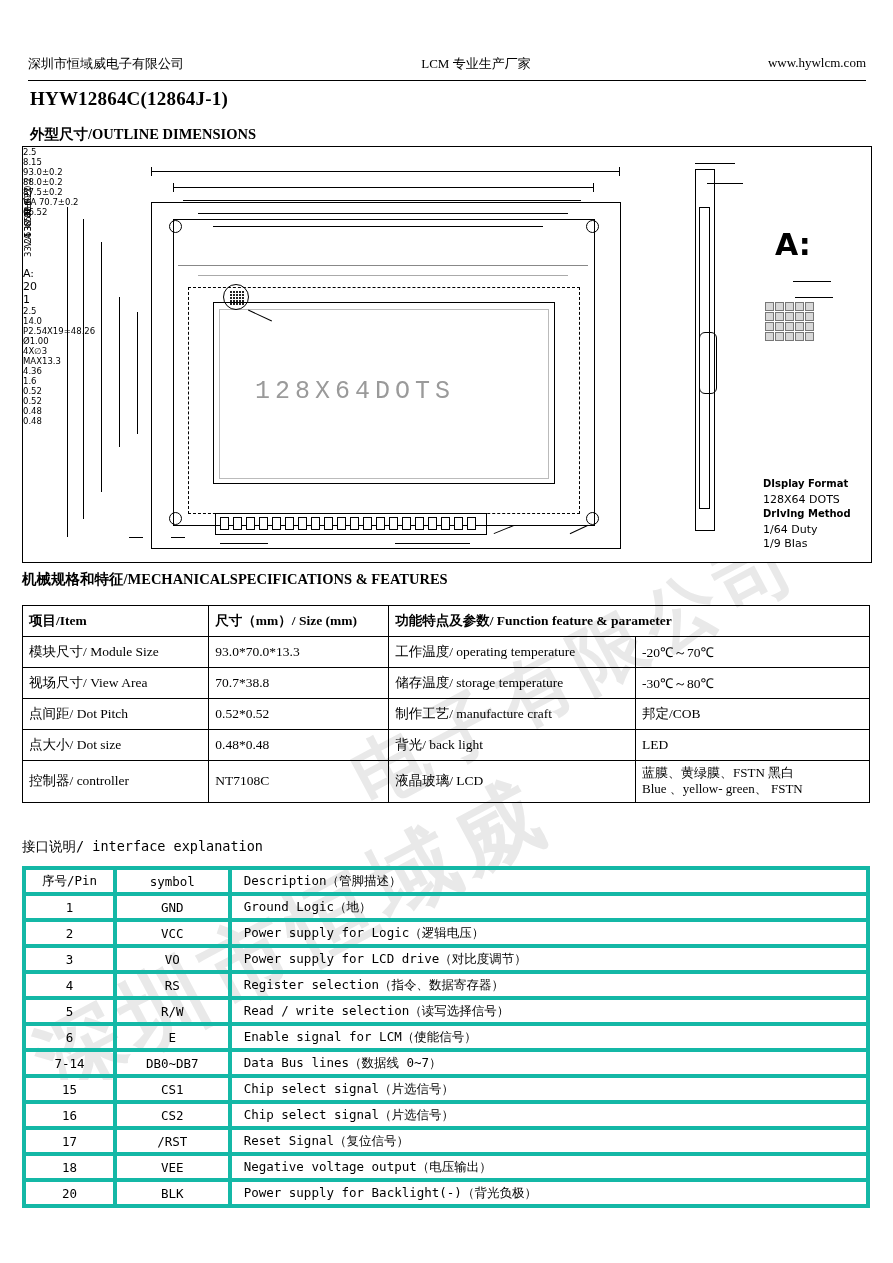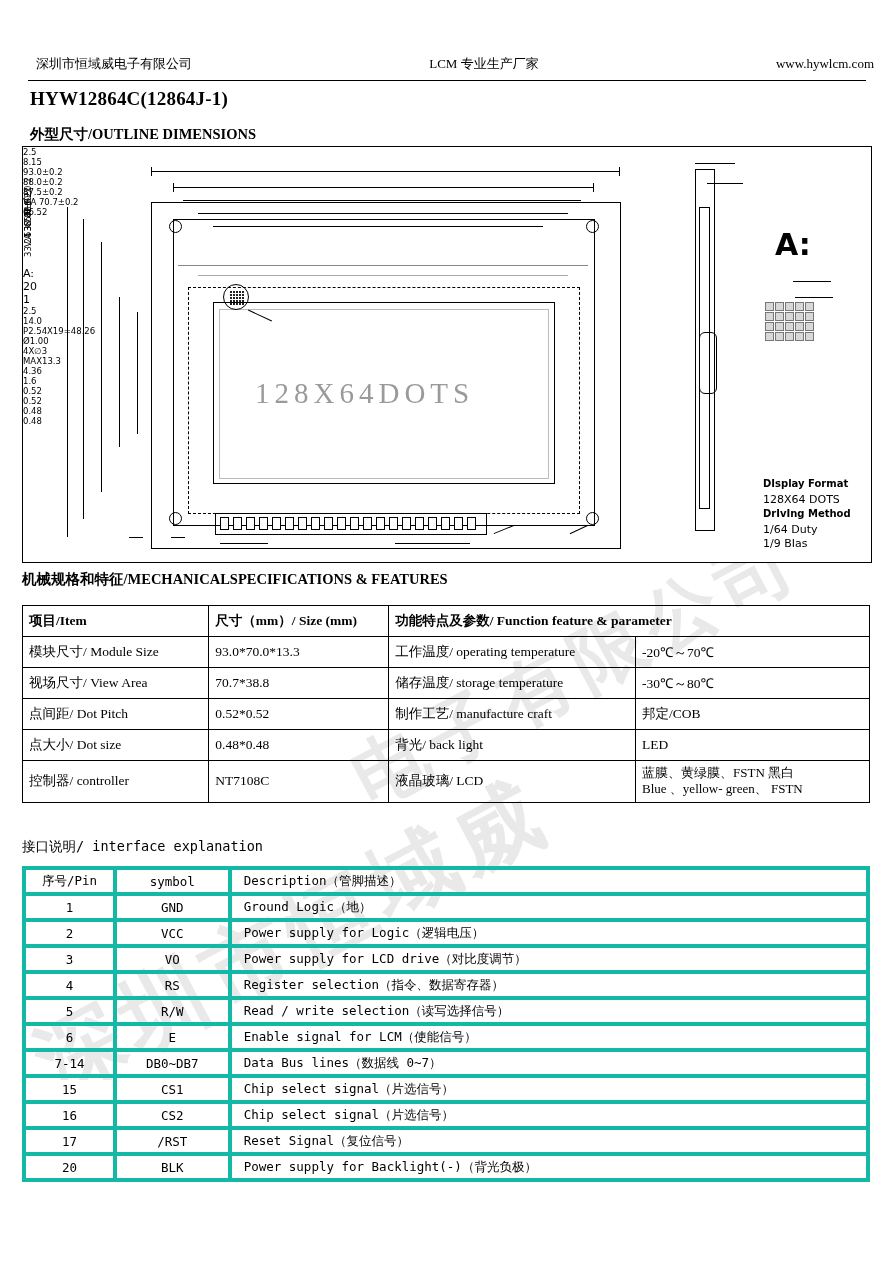--- a/index.html
+++ b/index.html
@@ -45,22 +45,21 @@
   .wm2 { left: 330px; top: 60px; font-size: 74px; }
 
   .content { position: relative; z-index: 2; }
 
   
   .hdr {
     position: absolute;
     left: 28px; top: 55px;
     width: 838px;
     display: flex;
-    align-items: center;
-    margin-left: 8px;
+    align-items: flex-start;
   }
   .hdr-left { font-size: 13px; }
   .hdr-mid { flex: 1; text-align: center; font-size: 13px; }
   .hdr-right { font-size: 13px; }
   .hdr-rule {
     position: absolute;
     left: 28px; top: 80px;
     width: 838px;
     border-top: 1px solid #000;
   }
@@ -101,22 +100,22 @@
     transform-origin: left top;
   }
   .ln { position: absolute; background: #000; }
   .lnh { height: 1px; }
   .lnv { width: 1px; }
   .box-o { position: absolute; border: 1px solid #000; }
   .box-dash { position: absolute; border: 1px dashed #000; }
   .circ { position: absolute; border: 1px solid #000; border-radius: 50%; }
   .lcdtext {
     position: absolute;
-    font-family: Liberation Serif, serif;
-    font-size: 29px;
+    font-family: Liberation Mono, monospace;
+    font-size: 25px;
     color: #9a9a9a;
     letter-spacing: 5px;
     white-space: nowrap;
   }
   .pin-pad {
     position: absolute;
     width: 7px; height: 11px;
     border: 1px solid #000;
     background: #fff;
   }
@@ -479,20 +478,25 @@
         <td class="p0">16</td>
         <td class="p1">CS2</td>
         <td class="p2">Chip select signal（片选信号）</td>
       </tr>
       <tr>
         <td class="p0">17</td>
         <td class="p1">/RST</td>
         <td class="p2">Reset Signal（复位信号）</td>
       </tr>
       <tr>
+        <td class="p0">18</td>
+        <td class="p1">VEE</td>
+        <td class="p2">Negative voltage output（电压输出）</td>
+      </tr>
+      <tr>
         <td class="p0">20</td>
         <td class="p1">BLK</td>
         <td class="p2">Power supply for Backlight(-)（背光负极）</td>
       </tr>
     </tbody>
       </table>
 
   </div>
 </div>
 

